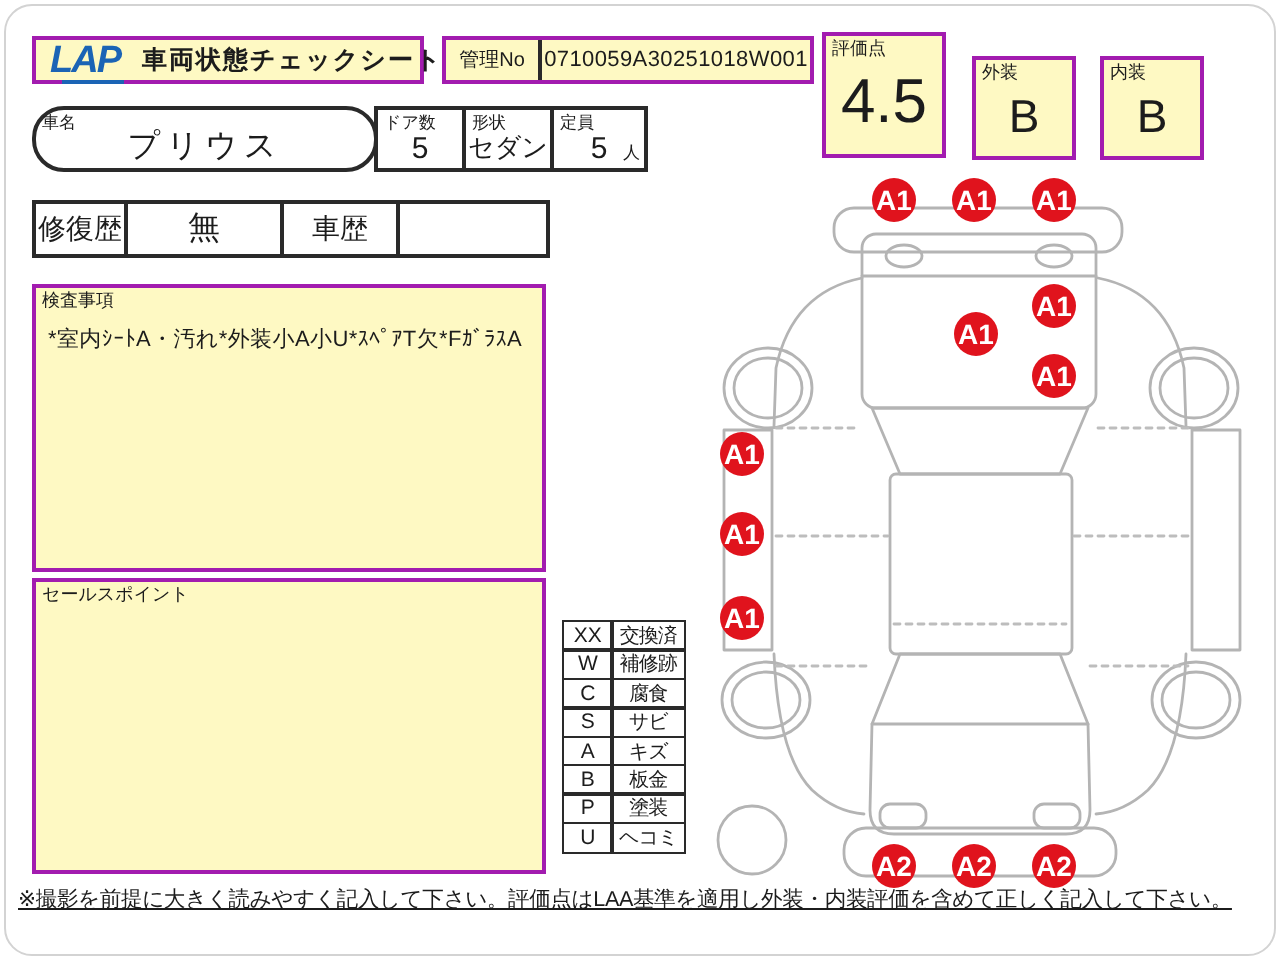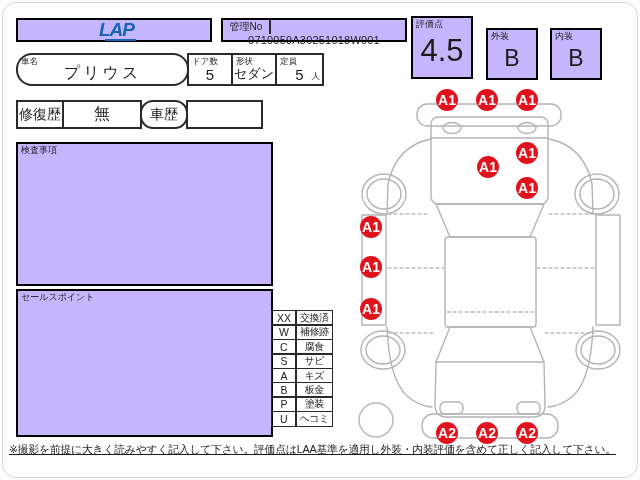--- a/index.html
+++ b/index.html
@@ -9,21 +9,21 @@
     background: #ffffff;
     font-family: "Liberation Sans", "DejaVu Sans", sans-serif;
     color: #1c1c1c;
     overflow: hidden;
   }
   .photo-frame {
     position: absolute; inset: 2px;
     border: 1px solid #d3d3d3; border-radius: 14px;
     pointer-events: none;
   }
-  .box { position: absolute; border: 2px solid #000000; background: #c4b5fd; flex-direction: column; }
+  .box { position: absolute; border: 2px solid #a21caf; background: #fef9c3; }
 
   
   .title-box { left:16px; top:18px; width:196px; height:24px; display:flex; align-items:center; padding-left:7px; }
   .logo { font-size:19px; font-weight:bold; font-style:italic; color:#1b64b5; letter-spacing:-1px; line-height:1; position:relative; padding-right:2px; }
   .logo::after { content:""; position:absolute; left:6px; right:0; bottom:-2px; height:2px; background:#1b64b5; }
   .title-text { font-size:12.5px; font-weight:600; margin-left:9px; letter-spacing:1px; white-space:nowrap; }
 
   .kanri-box { left:221px; top:18px; width:186px; height:24px; display:flex; }
   .kanri-label { width:48px; border-right:2px solid #2a2a2a; display:flex; align-items:center; justify-content:center; font-size:10px; }
   .kanri-value { flex:1; display:flex; align-items:center; justify-content:center; font-size:11px; letter-spacing:0.2px; }
@@ -45,28 +45,28 @@
   .vehicle-row { left:16px; top:53px; height:33px; }
   .cell-name { width:173px;border-radius:16px; } .cell-name .val { font-size:16px; letter-spacing:3px; padding-top:7px; }
   .cell-doors { width:46px; } .cell-doors .val { font-size:15px; padding-top:9px; }
   .cell-shape { width:46px; } .cell-shape .val { font-size:13px; padding-top:9px; }
   .cell-cap { width:49px; } .cell-cap .val { font-size:15px; padding-top:9px; }
   .unit { position:absolute; right:2px; bottom:1px; font-size:8.5px; }
 
   .repair-row { left:16px; top:100px; height:29px; }
   .cell-plain .val { font-size:14px; }
   .cell-rep-l { width:48px; } .cell-rep-v { width:80px; } .cell-rep-v .val { font-size:16px; }
-  .cell-hist-l { width:48px;border-radius:13px; } .cell-hist-v { width:77px; }
+  .cell-hist-l { width:60px; } .cell-hist-v { width:77px; }
 
   .inspection-box { left:16px; top:142px; width:257px; height:144px; }
   .inspection-text { position:absolute; left:6px; top:18px; font-size:11px; letter-spacing:0.2px; white-space:nowrap; }
   .sales-box { left:16px; top:289px; width:257px; height:148px;padding-left:46px; }
 
   
-  .legend { position:absolute; left:271px; top:310px; width:62px; }
+  .legend { position:absolute; left:281px; top:310px; width:62px; }
   .legend-row { display:flex; height:15.9px; }
   .legend-row + .legend-row { margin-top:-1.5px; }
   .legend-code { width:26px; border:1.5px solid #2a2a2a; display:flex; align-items:center; justify-content:center; font-size:10.5px; }
   .legend-label { width:38px; margin-left:-1.5px; border:1.5px solid #2a2a2a; display:flex; align-items:center; justify-content:center; font-size:10px; letter-spacing:-0.5px; }
 
   .footer-note { position:absolute; left:9px; top:443px; width:626px; font-size:10.8px; letter-spacing:-0.2px; white-space:nowrap;text-decoration:underline; }
 
   
   .diagram-svg { position:absolute; left:350px; top:85px; }
   .marker-layer { position:absolute; inset:0; pointer-events:none; }
@@ -77,20 +77,21 @@
     color:#fff; font-size:14px; font-weight:bold; letter-spacing:0;
   }
 </style>
 </head>
 <body>
 
 <div class="photo-frame"></div>
 
 <div class="box title-box">
   <span class="logo">LAP</span>
+  <span class="title-text">車両状態チェックシート</span>
 </div>
 
 <div class="box kanri-box">
   <div class="kanri-label">管理No</div>
   <div class="kanri-value">0710059A30251018W001</div>
 </div>
 
 <div class="box score-box">
   <span class="corner-label">評価点</span>
   <div class="score-value">4.5</div>
@@ -136,20 +137,21 @@
   <div class="cell cell-plain cell-hist-l">
     <div class="val">車歴</div>
   </div>
   <div class="cell cell-plain cell-hist-v">
     <div class="val"></div>
   </div>
 </div>
 
 <div class="box inspection-box">
   <span class="corner-label">検査事項</span>
+  <div class="inspection-text">*室内ｼｰﾄA・汚れ*外装小A小U*ｽﾍﾟｱT欠*FｶﾞﾗｽA</div>
 </div>
 
 <div class="box sales-box">
   <span class="corner-label">セールスポイント</span>
   <div class="inspection-text"></div>
 </div>
 
 <div class="legend">
   <div class="legend-row">
       <div class="legend-code">XX</div>

